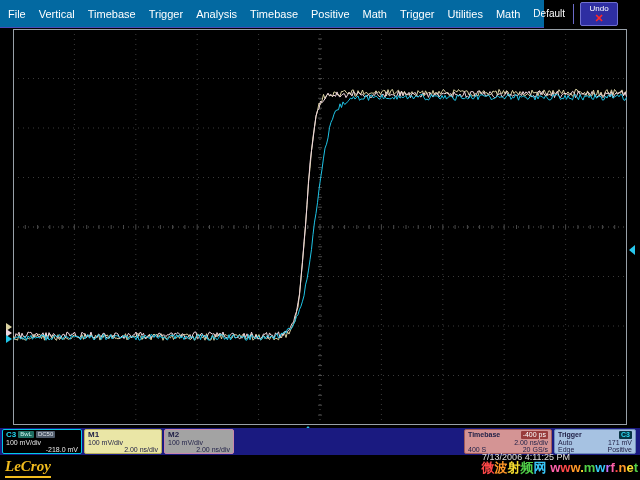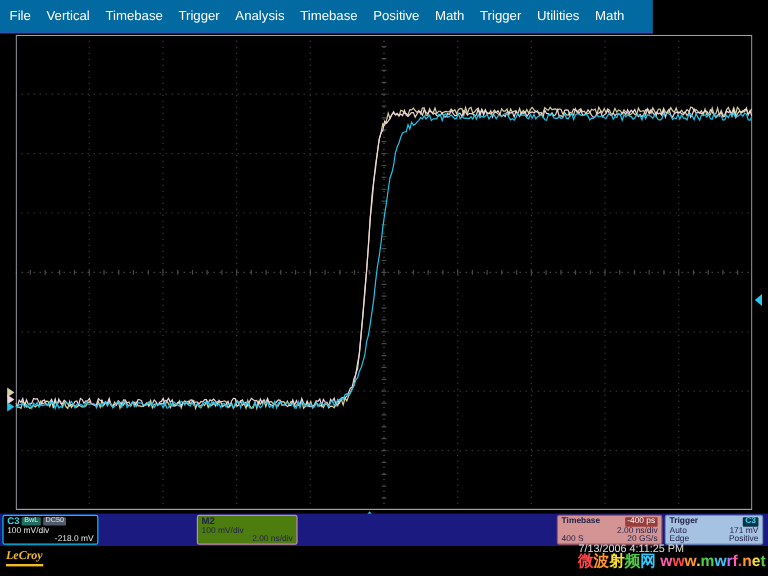--- a/index.html
+++ b/index.html
@@ -35,51 +35,59 @@
   .desc .row{display:flex;justify-content:space-between;align-items:center;height:7.5px;}
   .desc .row.start{justify-content:flex-start;}
   .desc .row.end{justify-content:flex-end;}
   .cid{font-weight:bold;font-size:8px;}
   .badge{font-size:6px;line-height:7px;padding:0 2px;margin-left:2px;border-radius:1px;}
   .desc-c3{left:2px;width:80px;background:#000;border:1px solid #00c8e8;color:#e8e8e8;}
   .desc-c3 .cid{color:#20d8f0;}
   .badge-bwl{background:#1e6e62;color:#c8f0ea;}
   .badge-dc{background:#4e5a6a;color:#dde4ea;}
   .desc-m1{left:84px;width:78px;background:#eae6a6;border:1px solid #b8b060;color:#222248;}
-  .desc-m2{left:164px;width:84px;background:#4d7c0f;border:1px solid #c888aa;color:#222248;}
+  .desc-m2{left:164px;width:70px;background:#a3a3a3;border:1px solid #c888aa;color:#222248;}
   .desc-tb{left:464px;width:88px;background:#d49494;border:1px solid #a05a5a;color:#222248;}
   .desc-trg{left:554px;width:82px;background:#a6c2e2;border:1px solid #6e8cba;color:#222248;}
   .chip-delay{background:#993c3c;color:#fff;padding:0 2px;border-radius:1px;}
   .chip-src{background:#083444;color:#2ad8f4;padding:0 2px;border-radius:1px;font-weight:bold;}
   .bold{font-weight:bold;}
 
   
   .footer{position:absolute;left:0;top:455px;width:640px;height:25px;background:#000;}
   .logo{position:absolute;left:5px;top:3px;color:#f2bc1e;font-family:"Liberation Serif",serif;
-        font-style:italic;font-weight:bold;font-size:10px;border-bottom:2px solid #f2bc1e;padding-bottom:1px;}
+        font-style:italic;font-weight:bold;font-size:15px;border-bottom:2px solid #f2bc1e;padding-bottom:1px;}
   .timestamp{position:absolute;right:70px;top:-3px;font-size:9px;color:#e0e0e0;}
   .watermark{position:absolute;right:2px;bottom:3px;font-size:13px;font-weight:bold;white-space:nowrap;}
 </style>
 </head>
 <body>
 
 <div id="screen">
 
   <div class="menubar">
     <span class="menu-item">File</span>
     <span class="menu-item">Vertical</span>
     <span class="menu-item">Timebase</span>
     <span class="menu-item">Trigger</span>
     <span class="menu-item">Analysis</span>
     <span class="menu-item">Timebase</span>
     <span class="menu-item">Positive</span>
     <span class="menu-item">Math</span>
     <span class="menu-item">Trigger</span>
     <span class="menu-item">Utilities</span>
     <span class="menu-item">Math</span>
+    <div class="menubar-right">
+      <span class="default-label">Default</span>
+      <div class="vsep"></div>
+      <button class="undo-btn">
+        <span class="undo-label">Undo</span>
+        <span class="undo-x">✕</span>
+      </button>
+    </div>
   </div>
 
   <div class="scope" id="scope">
     <svg id="wave-svg" width="614" height="396" viewBox="0 0 614 396">
         <line x1="61.4" y1="0" x2="61.4" y2="396" stroke="#3a3a3a" stroke-dasharray="1,4"></line>
         <line x1="122.8" y1="0" x2="122.8" y2="396" stroke="#3a3a3a" stroke-dasharray="1,4"></line>
         <line x1="184.2" y1="0" x2="184.2" y2="396" stroke="#3a3a3a" stroke-dasharray="1,4"></line>
         <line x1="245.6" y1="0" x2="245.6" y2="396" stroke="#3a3a3a" stroke-dasharray="1,4"></line>
         <line x1="307" y1="0" x2="307" y2="396" stroke="#525252" stroke-dasharray="1,4"></line>
         <line x1="368.4" y1="0" x2="368.4" y2="396" stroke="#3a3a3a" stroke-dasharray="1,4"></line>
@@ -115,20 +123,31 @@
         <span class="badge badge-dc">DC50</span>
       </div>
       <div class="row start">
           <span>100 mV/div</span>
         </div>
       <div class="row end">
           <span>-218.0 mV</span>
         </div>
     </div>
 
+    <div class="desc desc-m1">
+      <div class="row start">
+          <span class="cid">M1</span>
+        </div>
+      <div class="row start">
+          <span>100 mV/div</span>
+        </div>
+      <div class="row end">
+          <span>2.00 ns/div</span>
+        </div>
+    </div>
 
     <div class="desc desc-m2">
       <div class="row start">
           <span class="cid">M2</span>
         </div>
       <div class="row start">
           <span>100 mV/div</span>
         </div>
       <div class="row end">
           <span>2.00 ns/div</span>

